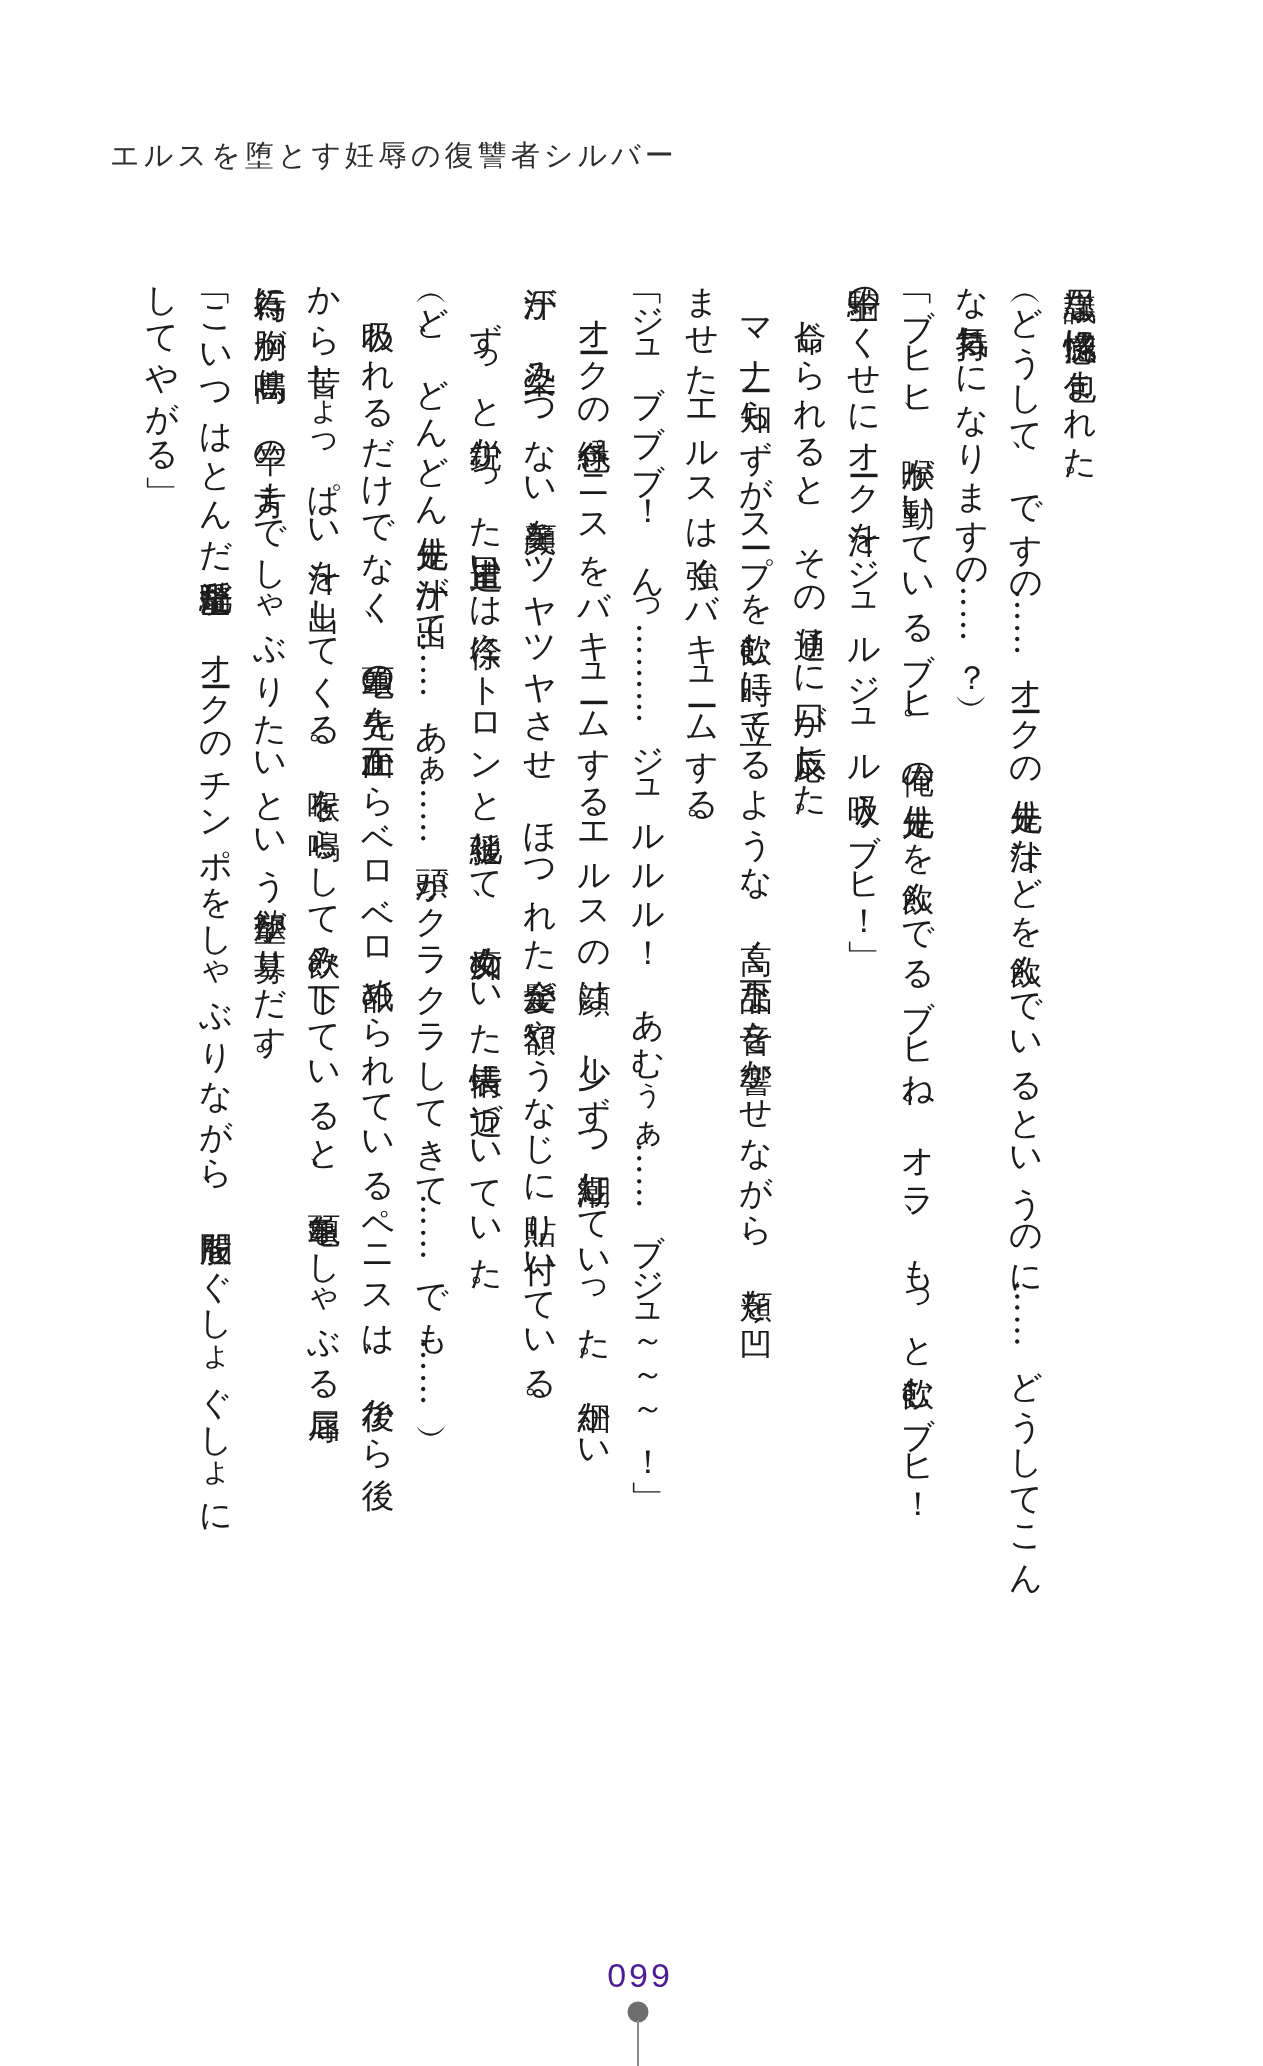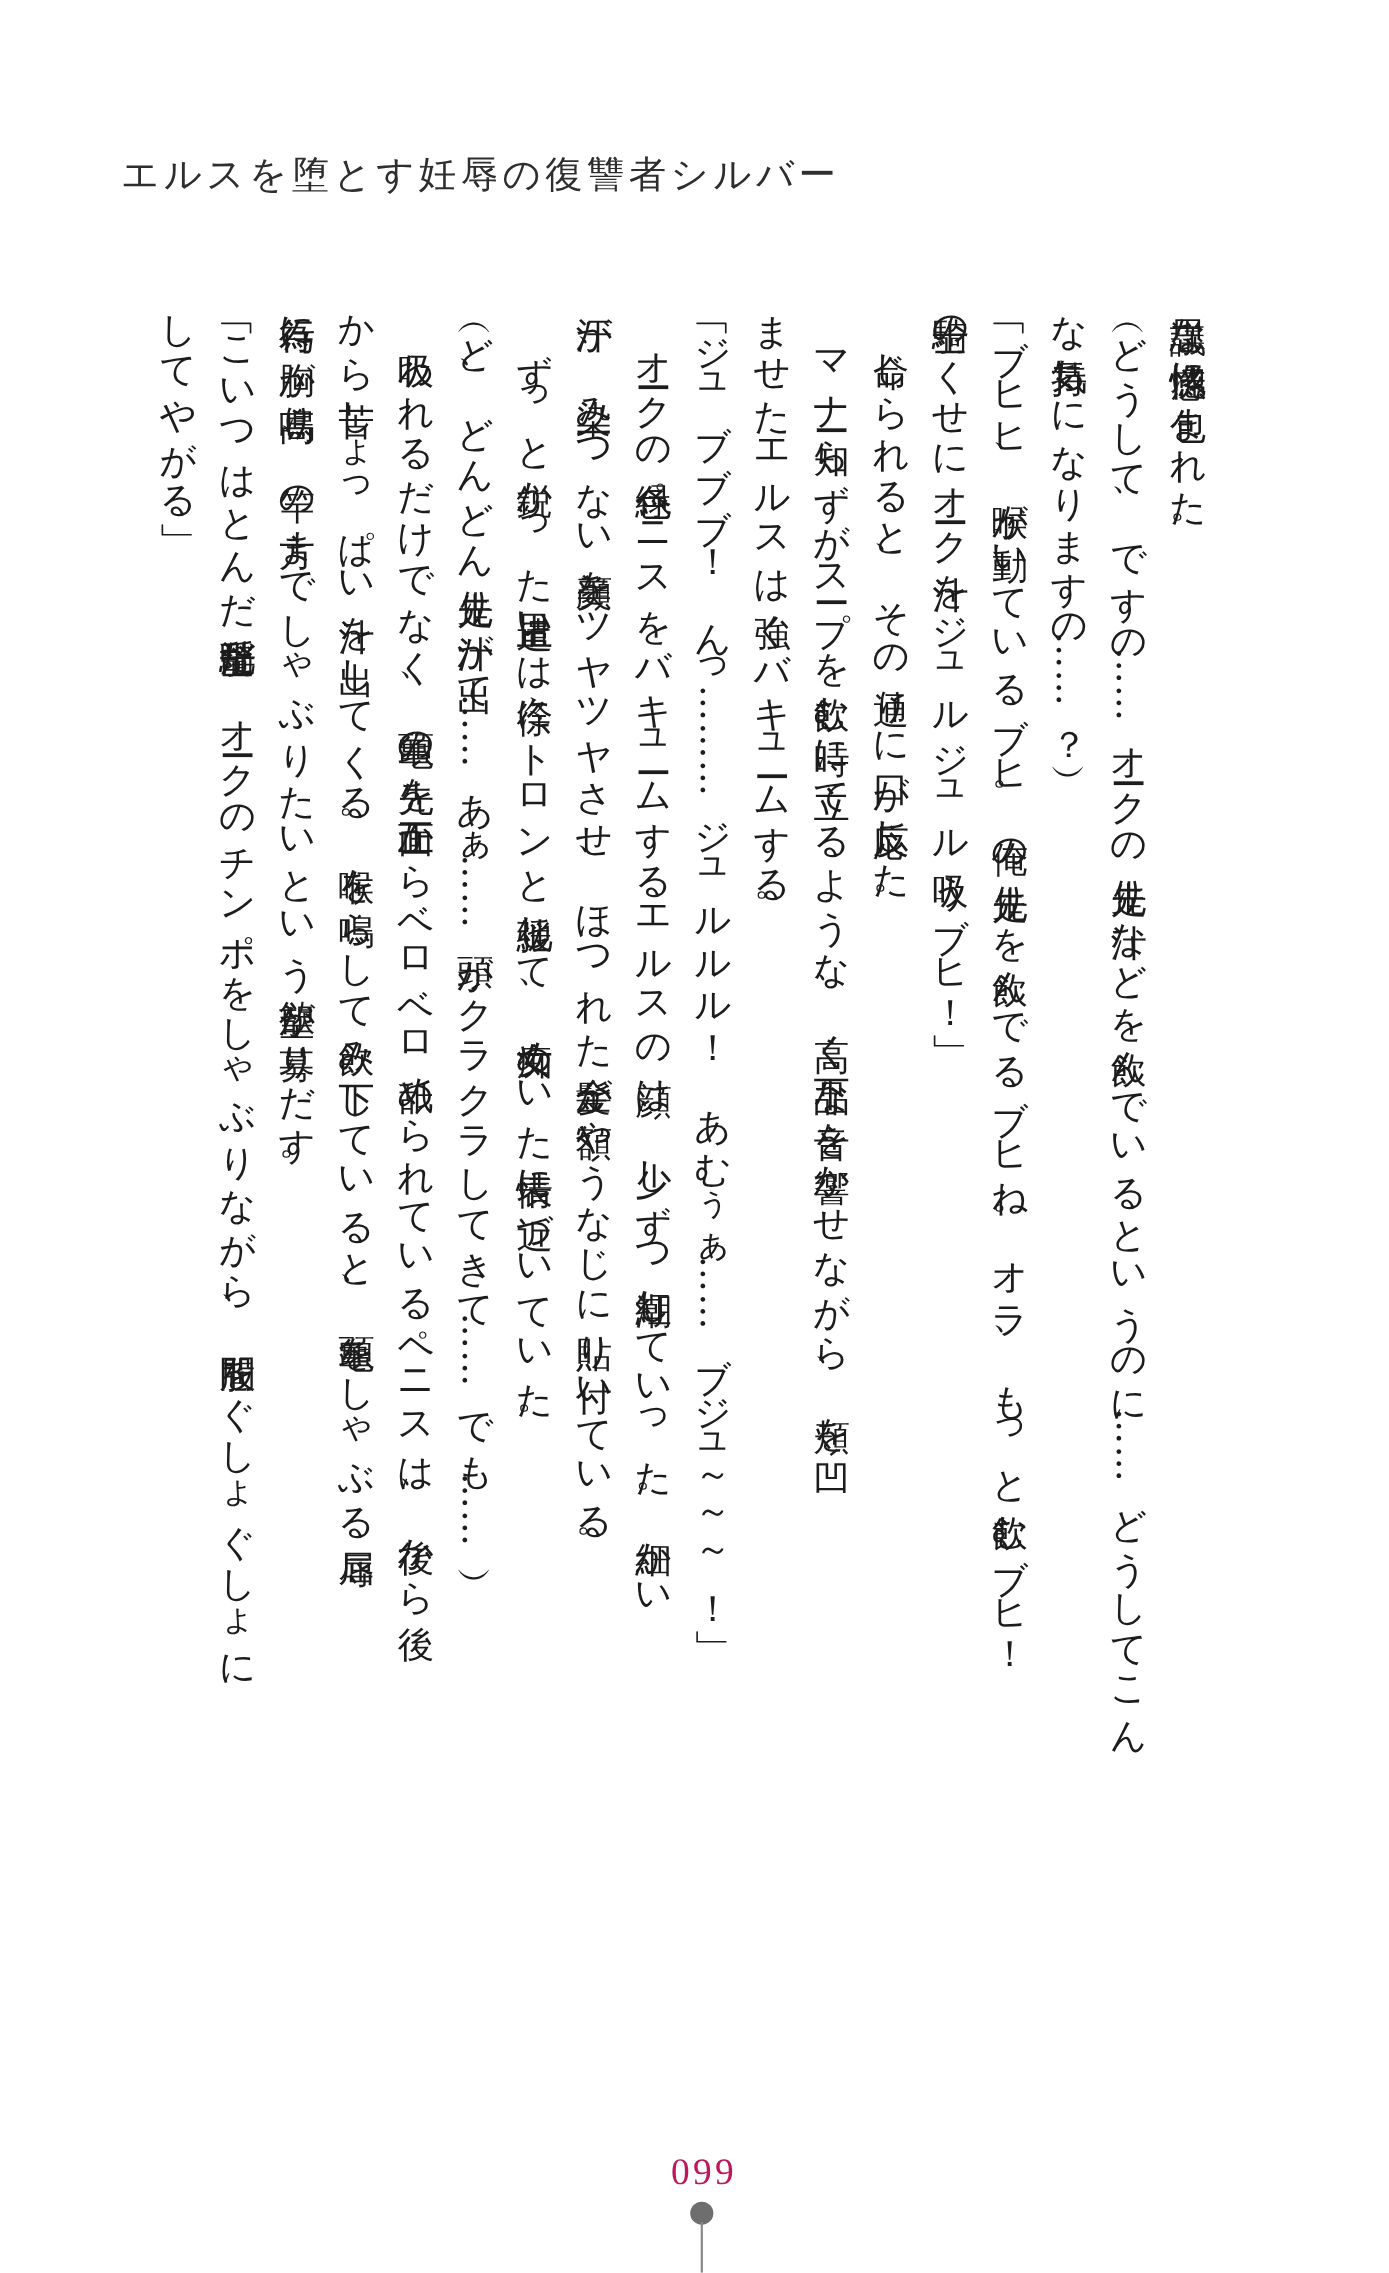--- a/index.html
+++ b/index.html
@@ -10,21 +10,21 @@
     background: #ffffff;
     overflow: hidden;
     font-family: "DejaVu Serif", "Liberation Serif", serif;
   }
 
   
   .running-title {
     position: absolute;
     left: 110px;
     top: 136px;
-    font-size: 34px;
+    font-size: 29px;
     letter-spacing: 4px;
     color: #2e2e2e;
     white-space: nowrap;
   }
 
   
   .body-block {
     position: absolute;
     top: 263px;
     right: 156px;
@@ -43,25 +43,25 @@
   .indent-none    { padding-top: 0; }
   .indent-full    { padding-top: 34px; }
   .indent-bracket { padding-top: 20px; }
 
   
   .page-number {
     position: absolute;
     left: 640px;
     top: 1956px;
     transform: translateX(-50%);
-    font-family: Liberation Serif, serif;
+    font-family: Liberation Sans, sans-serif;
     font-weight: 300;
     font-size: 34px;
     letter-spacing: 3px;
-    color: #be185d;
+    color: #4c1d95;
   }
 
   
   .binding-dot {
     position: absolute;
     left: 638px;
     top: 2012px;
     width: 21px;
     height: 21px;
     border-radius: 50%;

